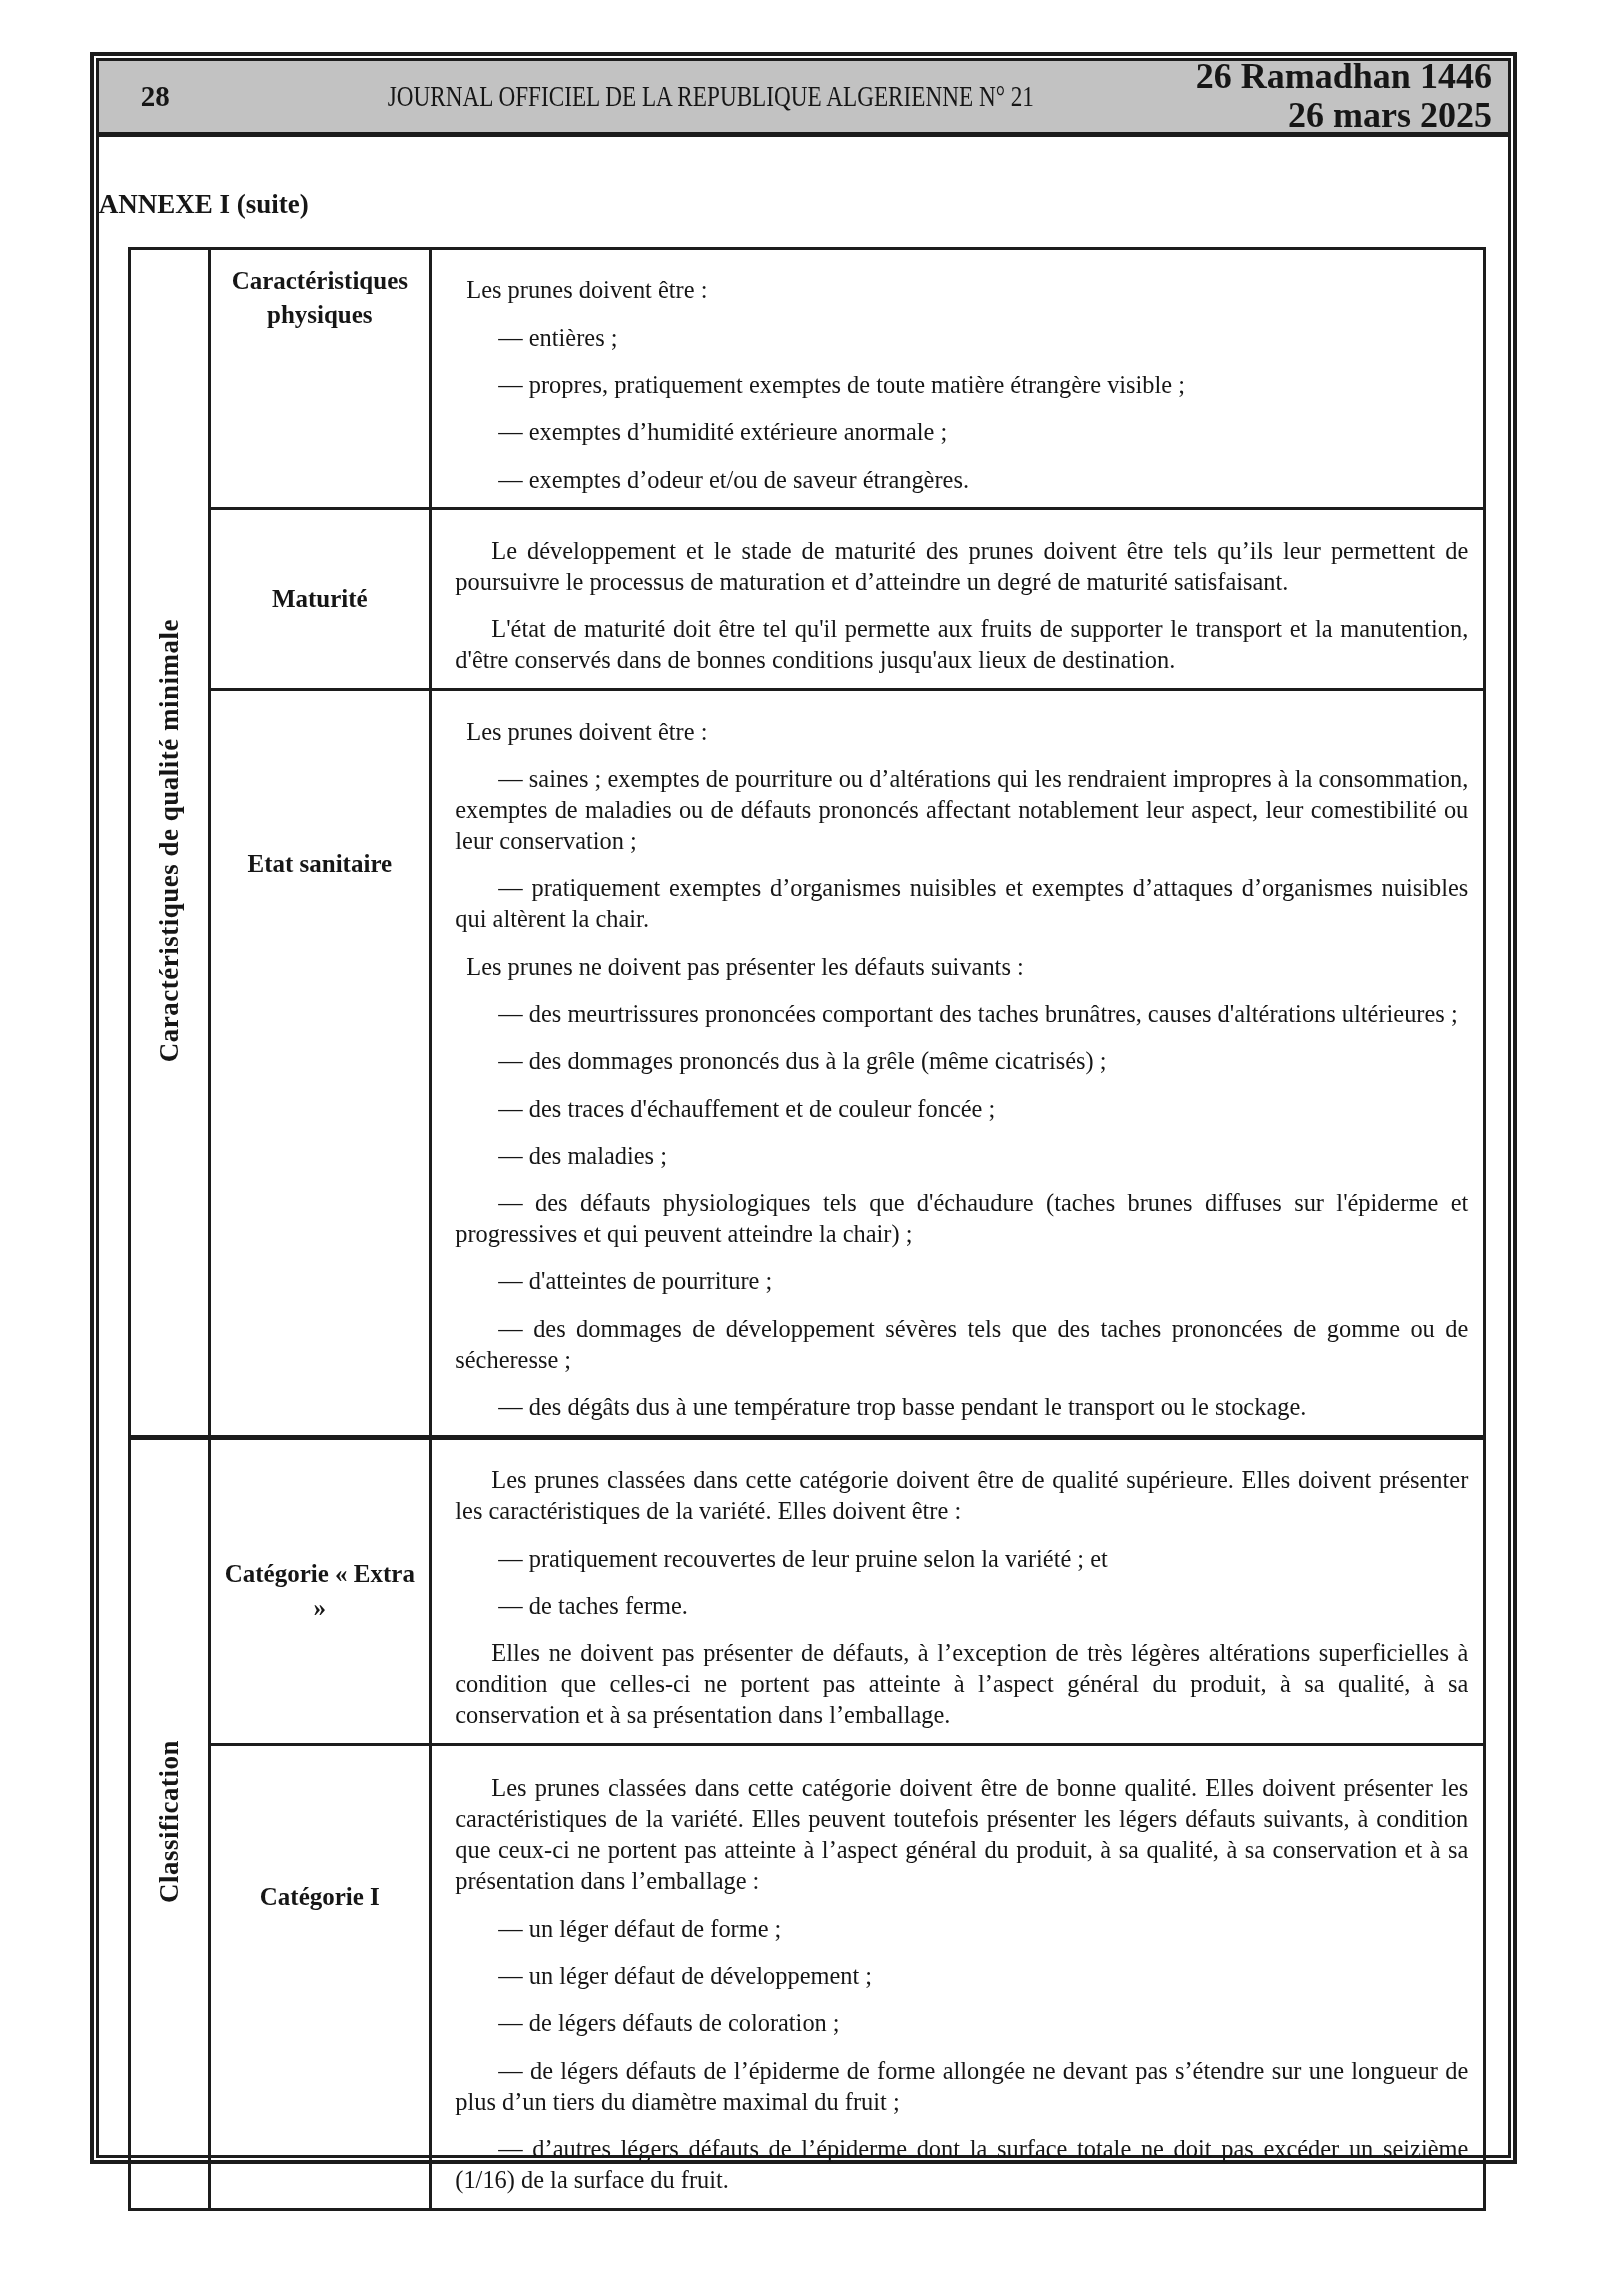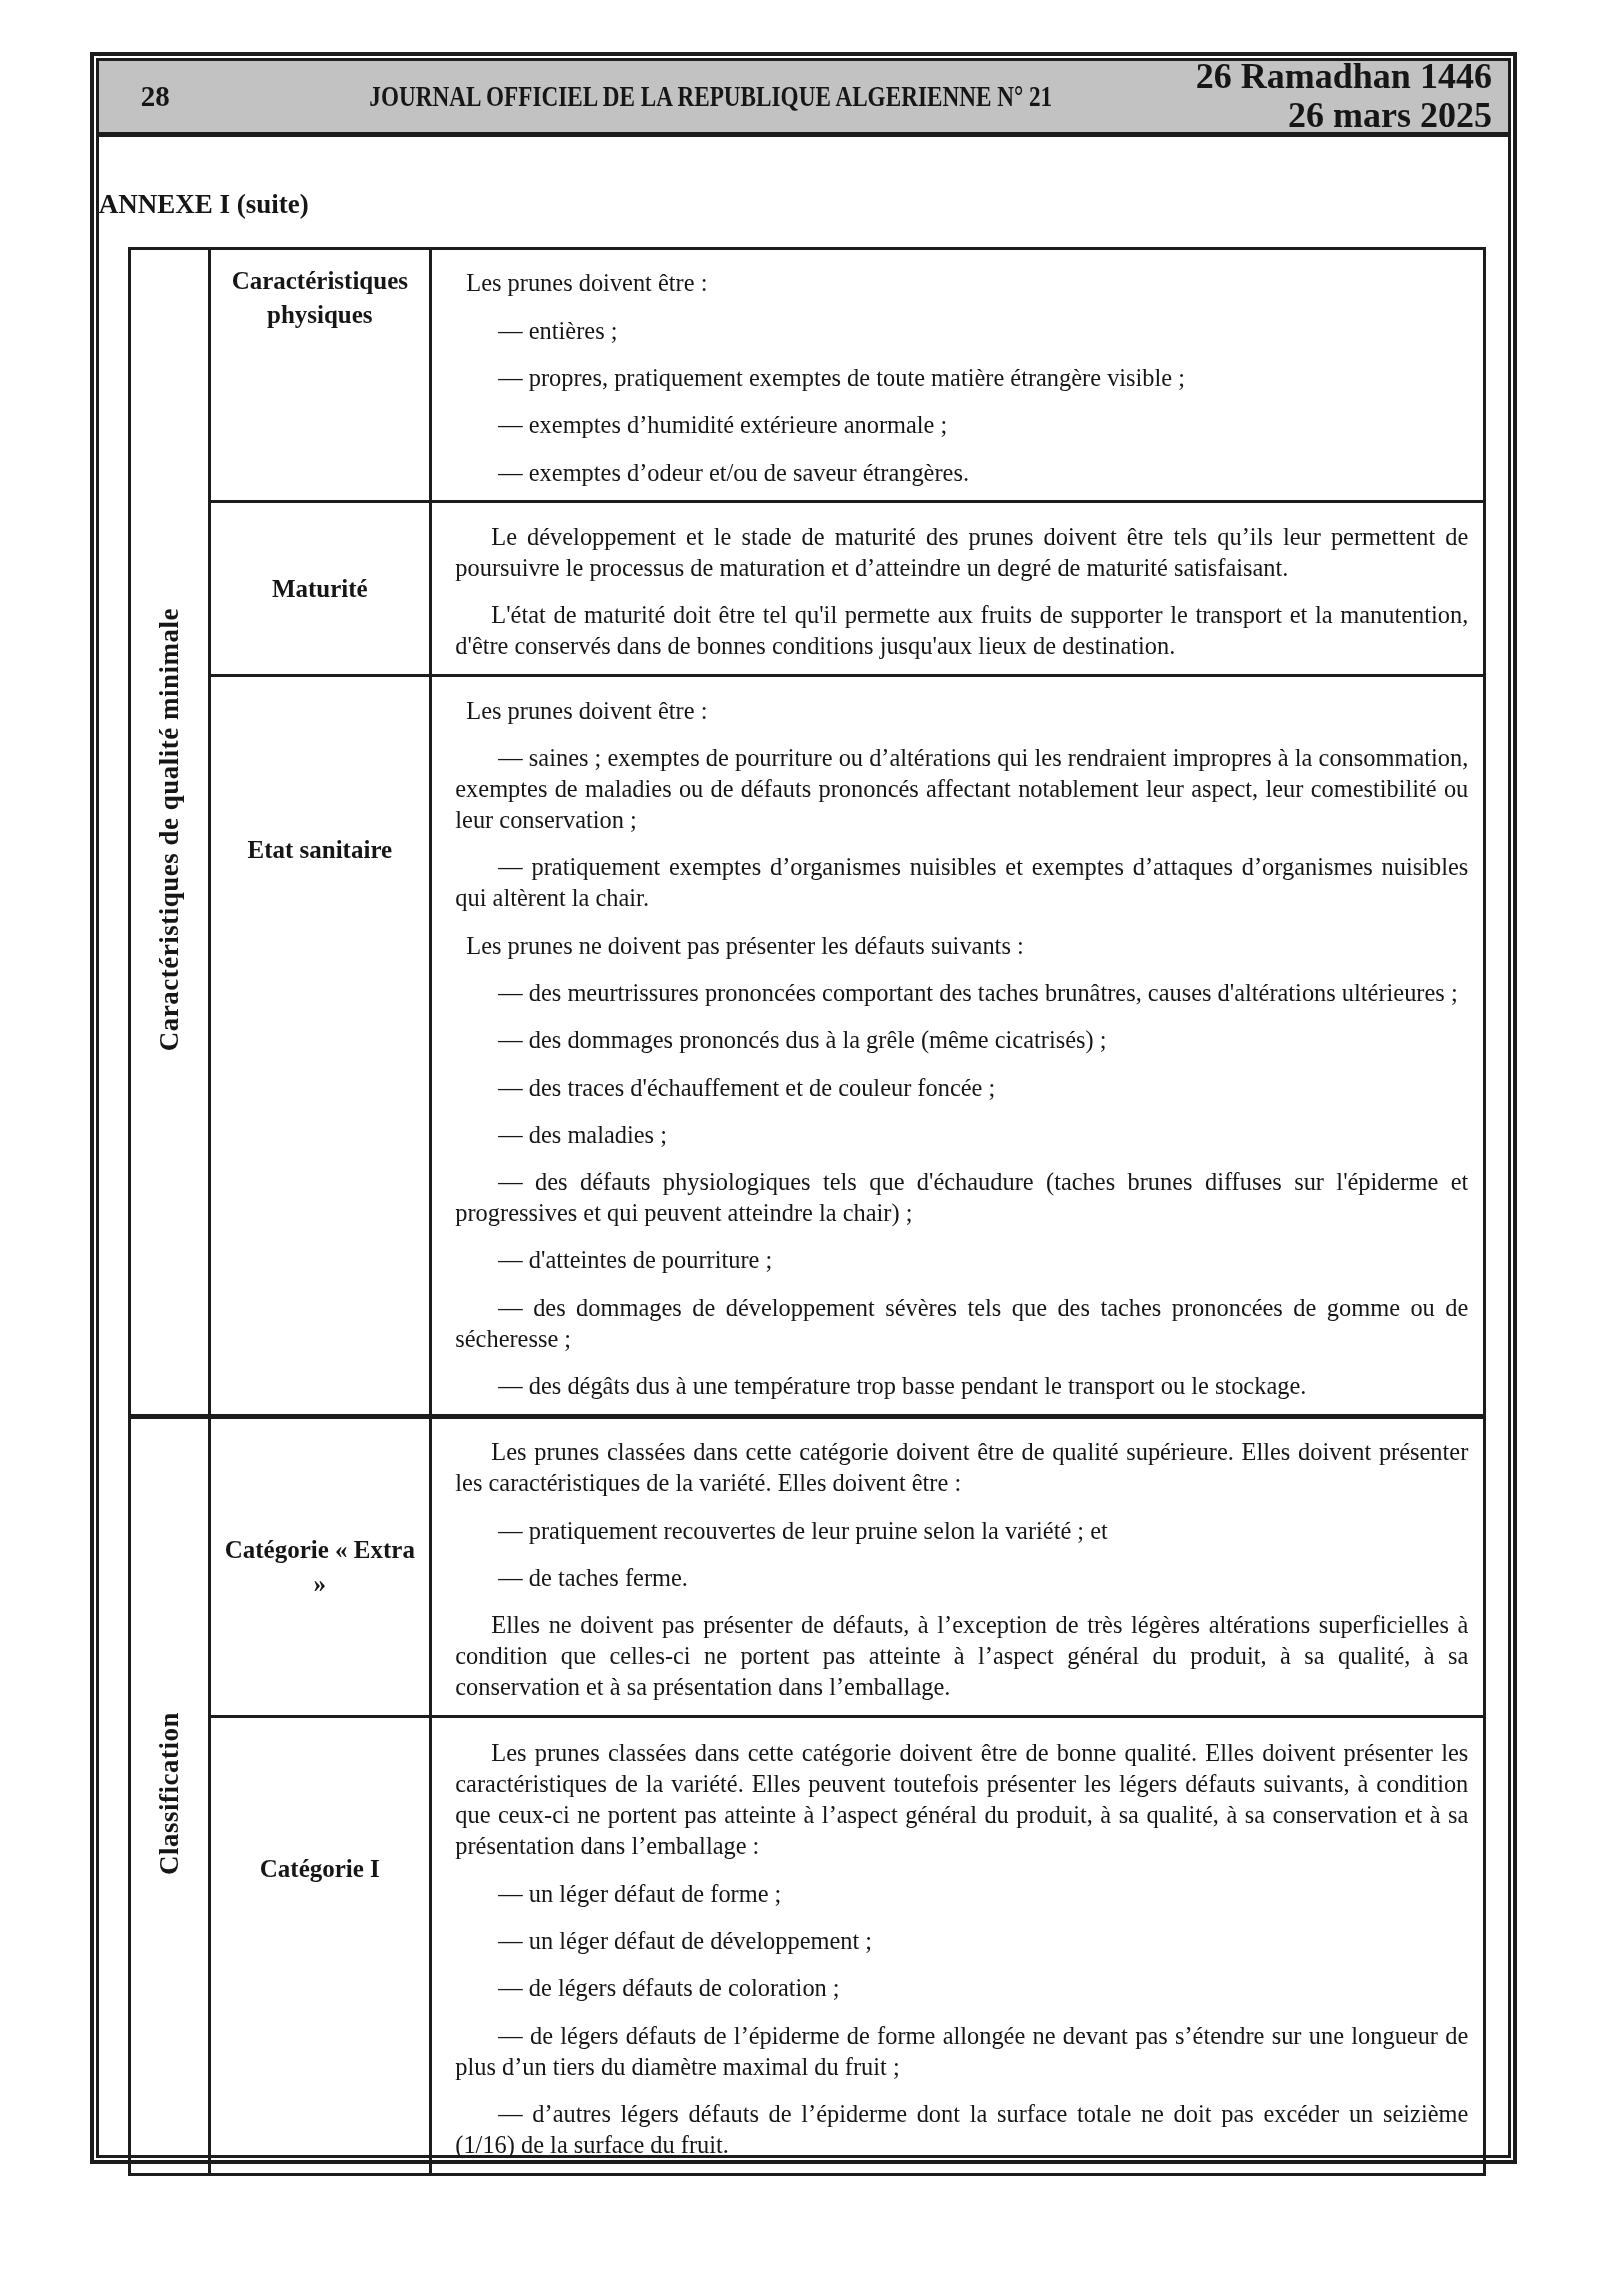--- a/index.html
+++ b/index.html
@@ -19,21 +19,21 @@
     position:absolute;left:1.8px;top:1.8px;right:1.8px;bottom:1.8px;
     border:3.6px solid #1c1c1c;background:#ffffff;
   }
 
   
   .header-band{
     height:76px;background:#c2c2c2;border-bottom:5.4px solid #1c1c1c;
     display:flex;align-items:center;
   }
   .page-number{width:127px;padding-left:42px;font-weight:bold;font-size:29px;}
-  .journal-title{flex:1;text-align:center;font-weight:bold;font-size:29px;white-space:nowrap;}
+  .journal-title{flex:1;text-align:center;font-weight:normal;font-size:29px;white-space:nowrap;}
   .title-inner{display:inline-block;transform:scaleX(0.8);transform-origin:center;}
   .date-block{padding-right:16.3px;text-align:right;font-weight:bold;font-size:36px;line-height:39px;white-space:nowrap;}
 
   .annexe-title{text-align:left;font-weight:bold;font-size:27px;margin-top:52px;}
   .section-label{font-weight:bold;font-size:28px;margin:45px 0 0 40px;}
 
   
   table.spec{border-collapse:collapse;table-layout:fixed;width:1354px;margin:27px 0 0 29px;}
   table.spec td{border:3.6px solid #1c1c1c;}
   tr.group-sep td{border-top:5.4px solid #1c1c1c;}
@@ -45,21 +45,21 @@
   }
 
   td.lcell{font-weight:bold;font-size:25px;line-height:34px;text-align:center;vertical-align:middle;padding:5.4px 11px;margin-top:29px;}
   td.lcell.top{vertical-align:top;padding-top:14.5px;}
   td.lcell.pad-etat{vertical-align:top;padding-top:156px;}
   td.lcell.pad-cat1{vertical-align:top;padding-top:134px;}
 
   td.ccell{font-size:24.4px;line-height:31px;vertical-align:middle;padding:12.7px 14.5px 12.7px 23.5px;}
   td.ccell.top{vertical-align:top;padding-top:14.5px;}
   .ccell p{margin:16.3px 0;text-align:justify;}
-  .ccell p:first-child{margin-top:5px;}
+  .ccell p:first-child{margin-top:12px;}
   .ccell p:last-child{margin-bottom:0;}
   .ccell p.intro{text-indent:11px;text-align:left;}
   .ccell p.dash{text-indent:43px;}
   .ccell p.just{text-indent:36px;}
 </style>
 </head>
 <body>
 
 <div class="frame-outer">
   <div class="frame-inner">

